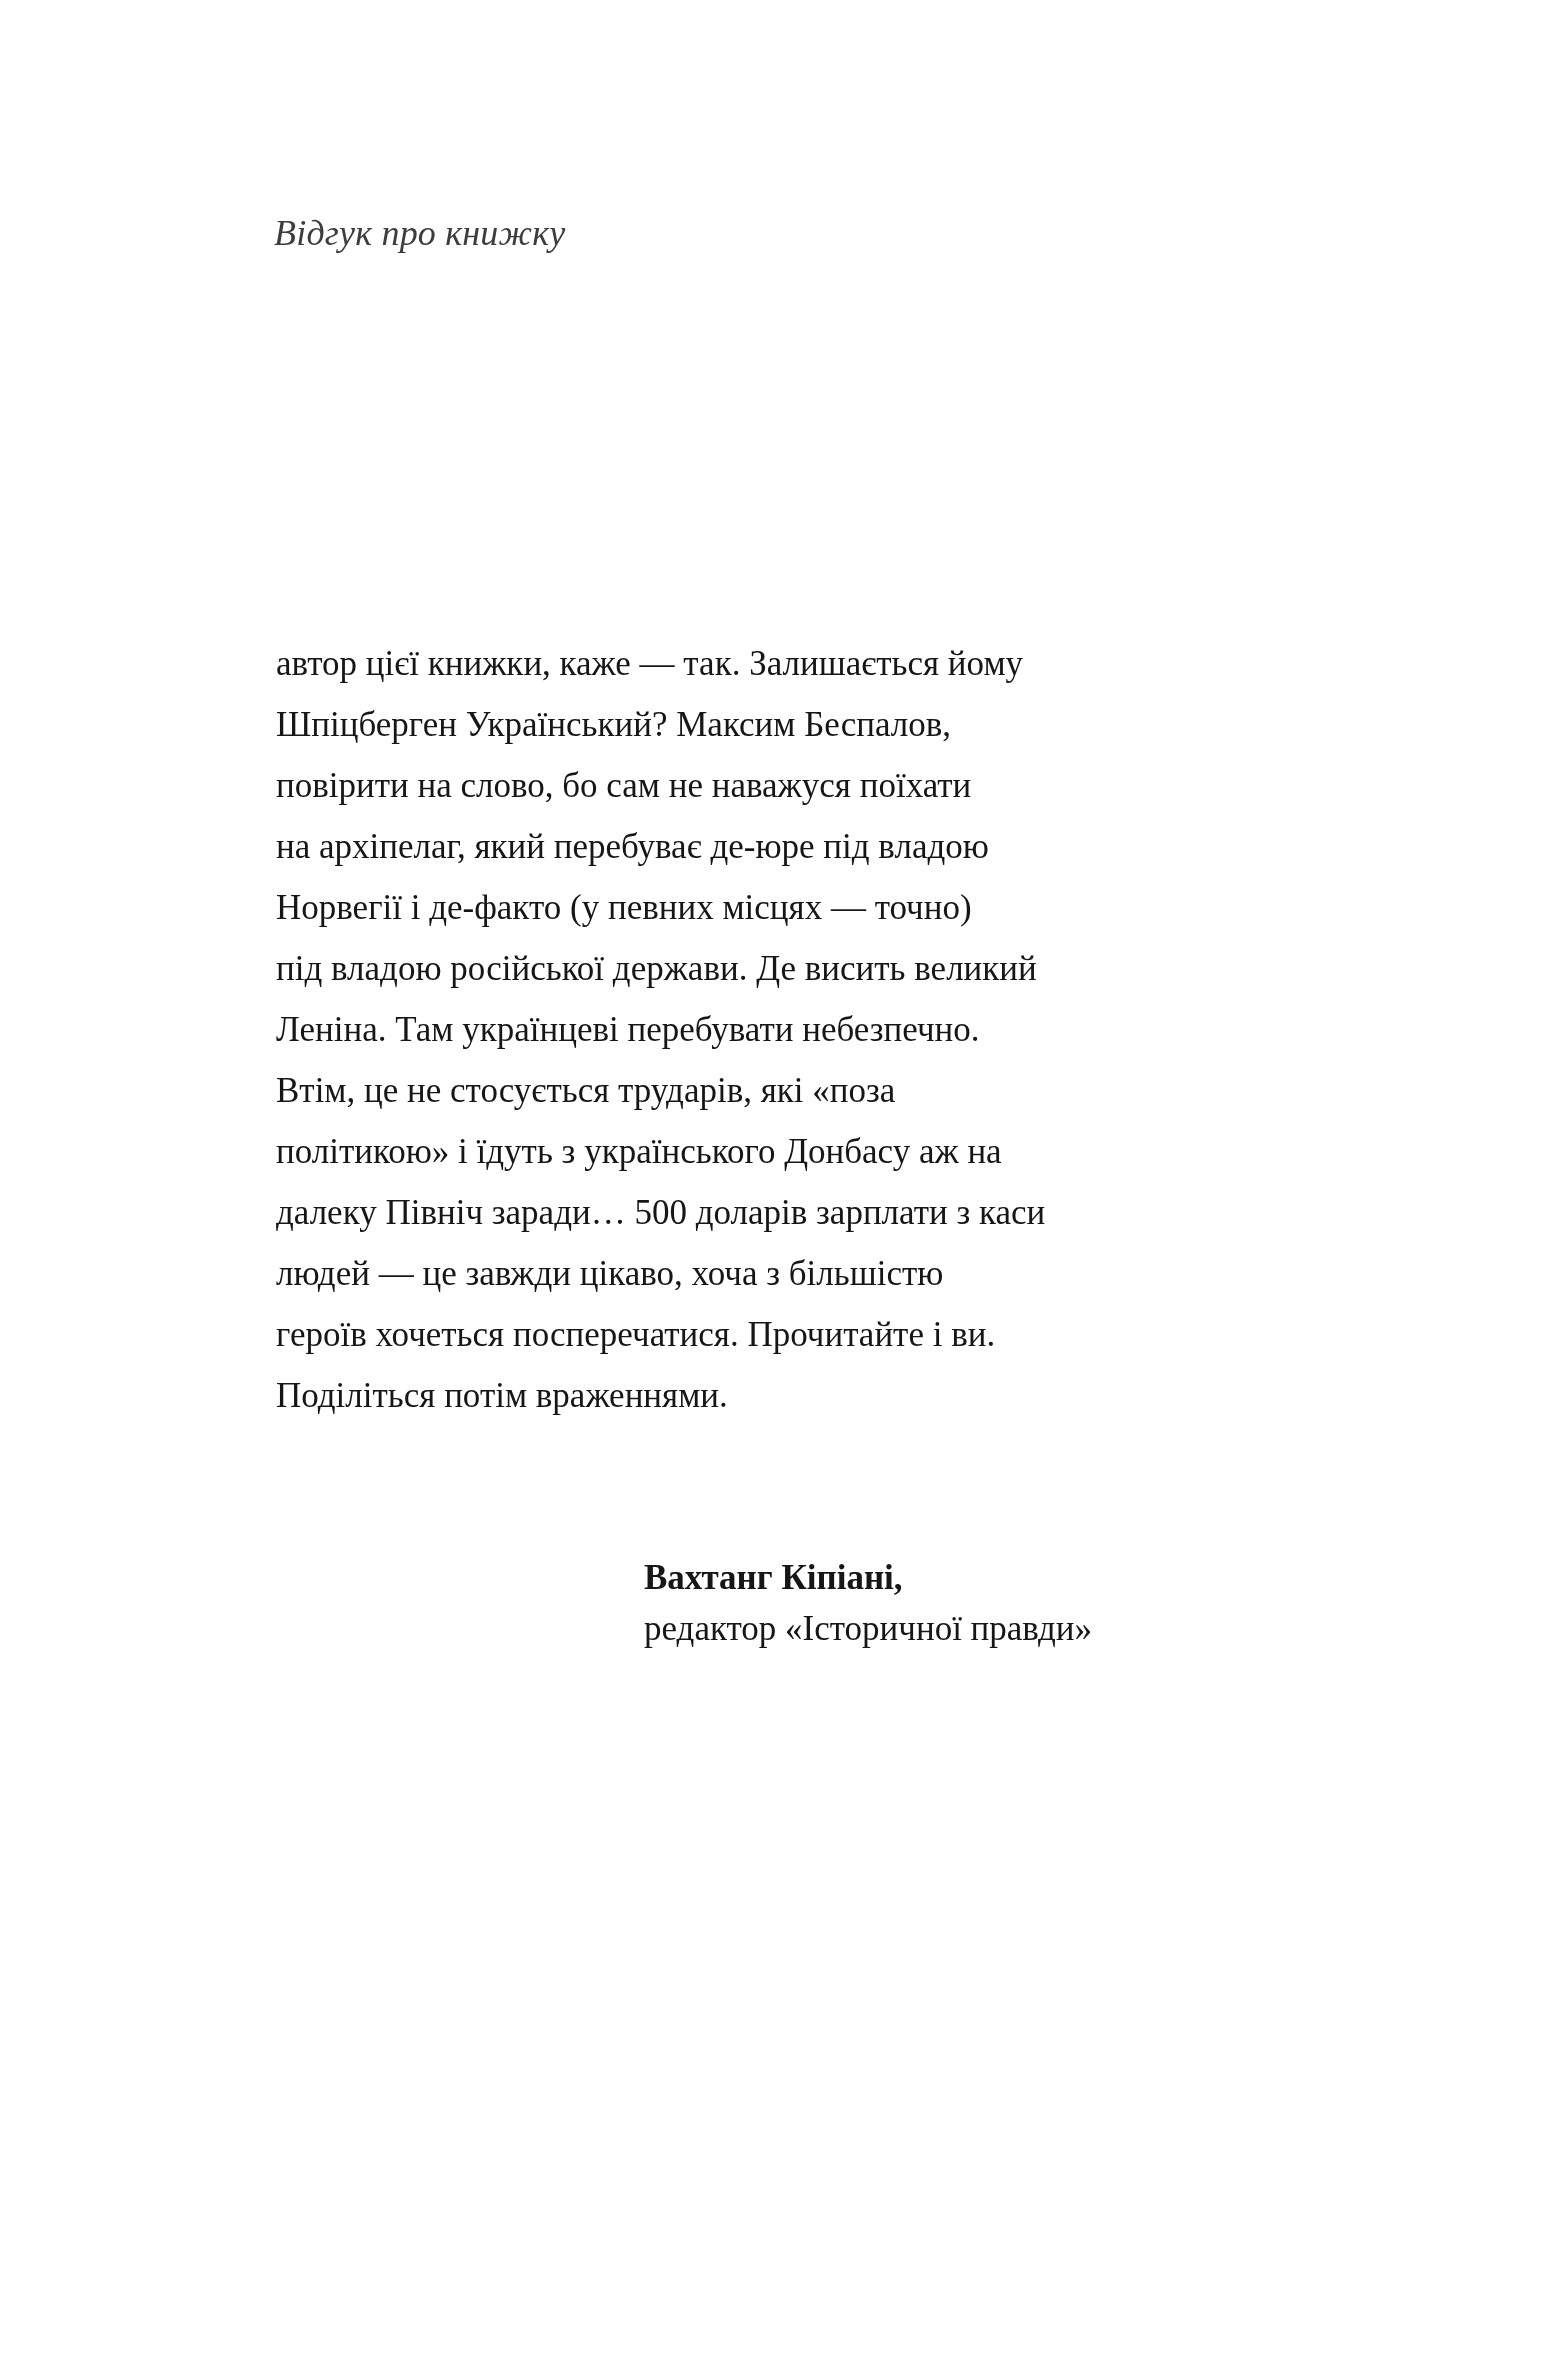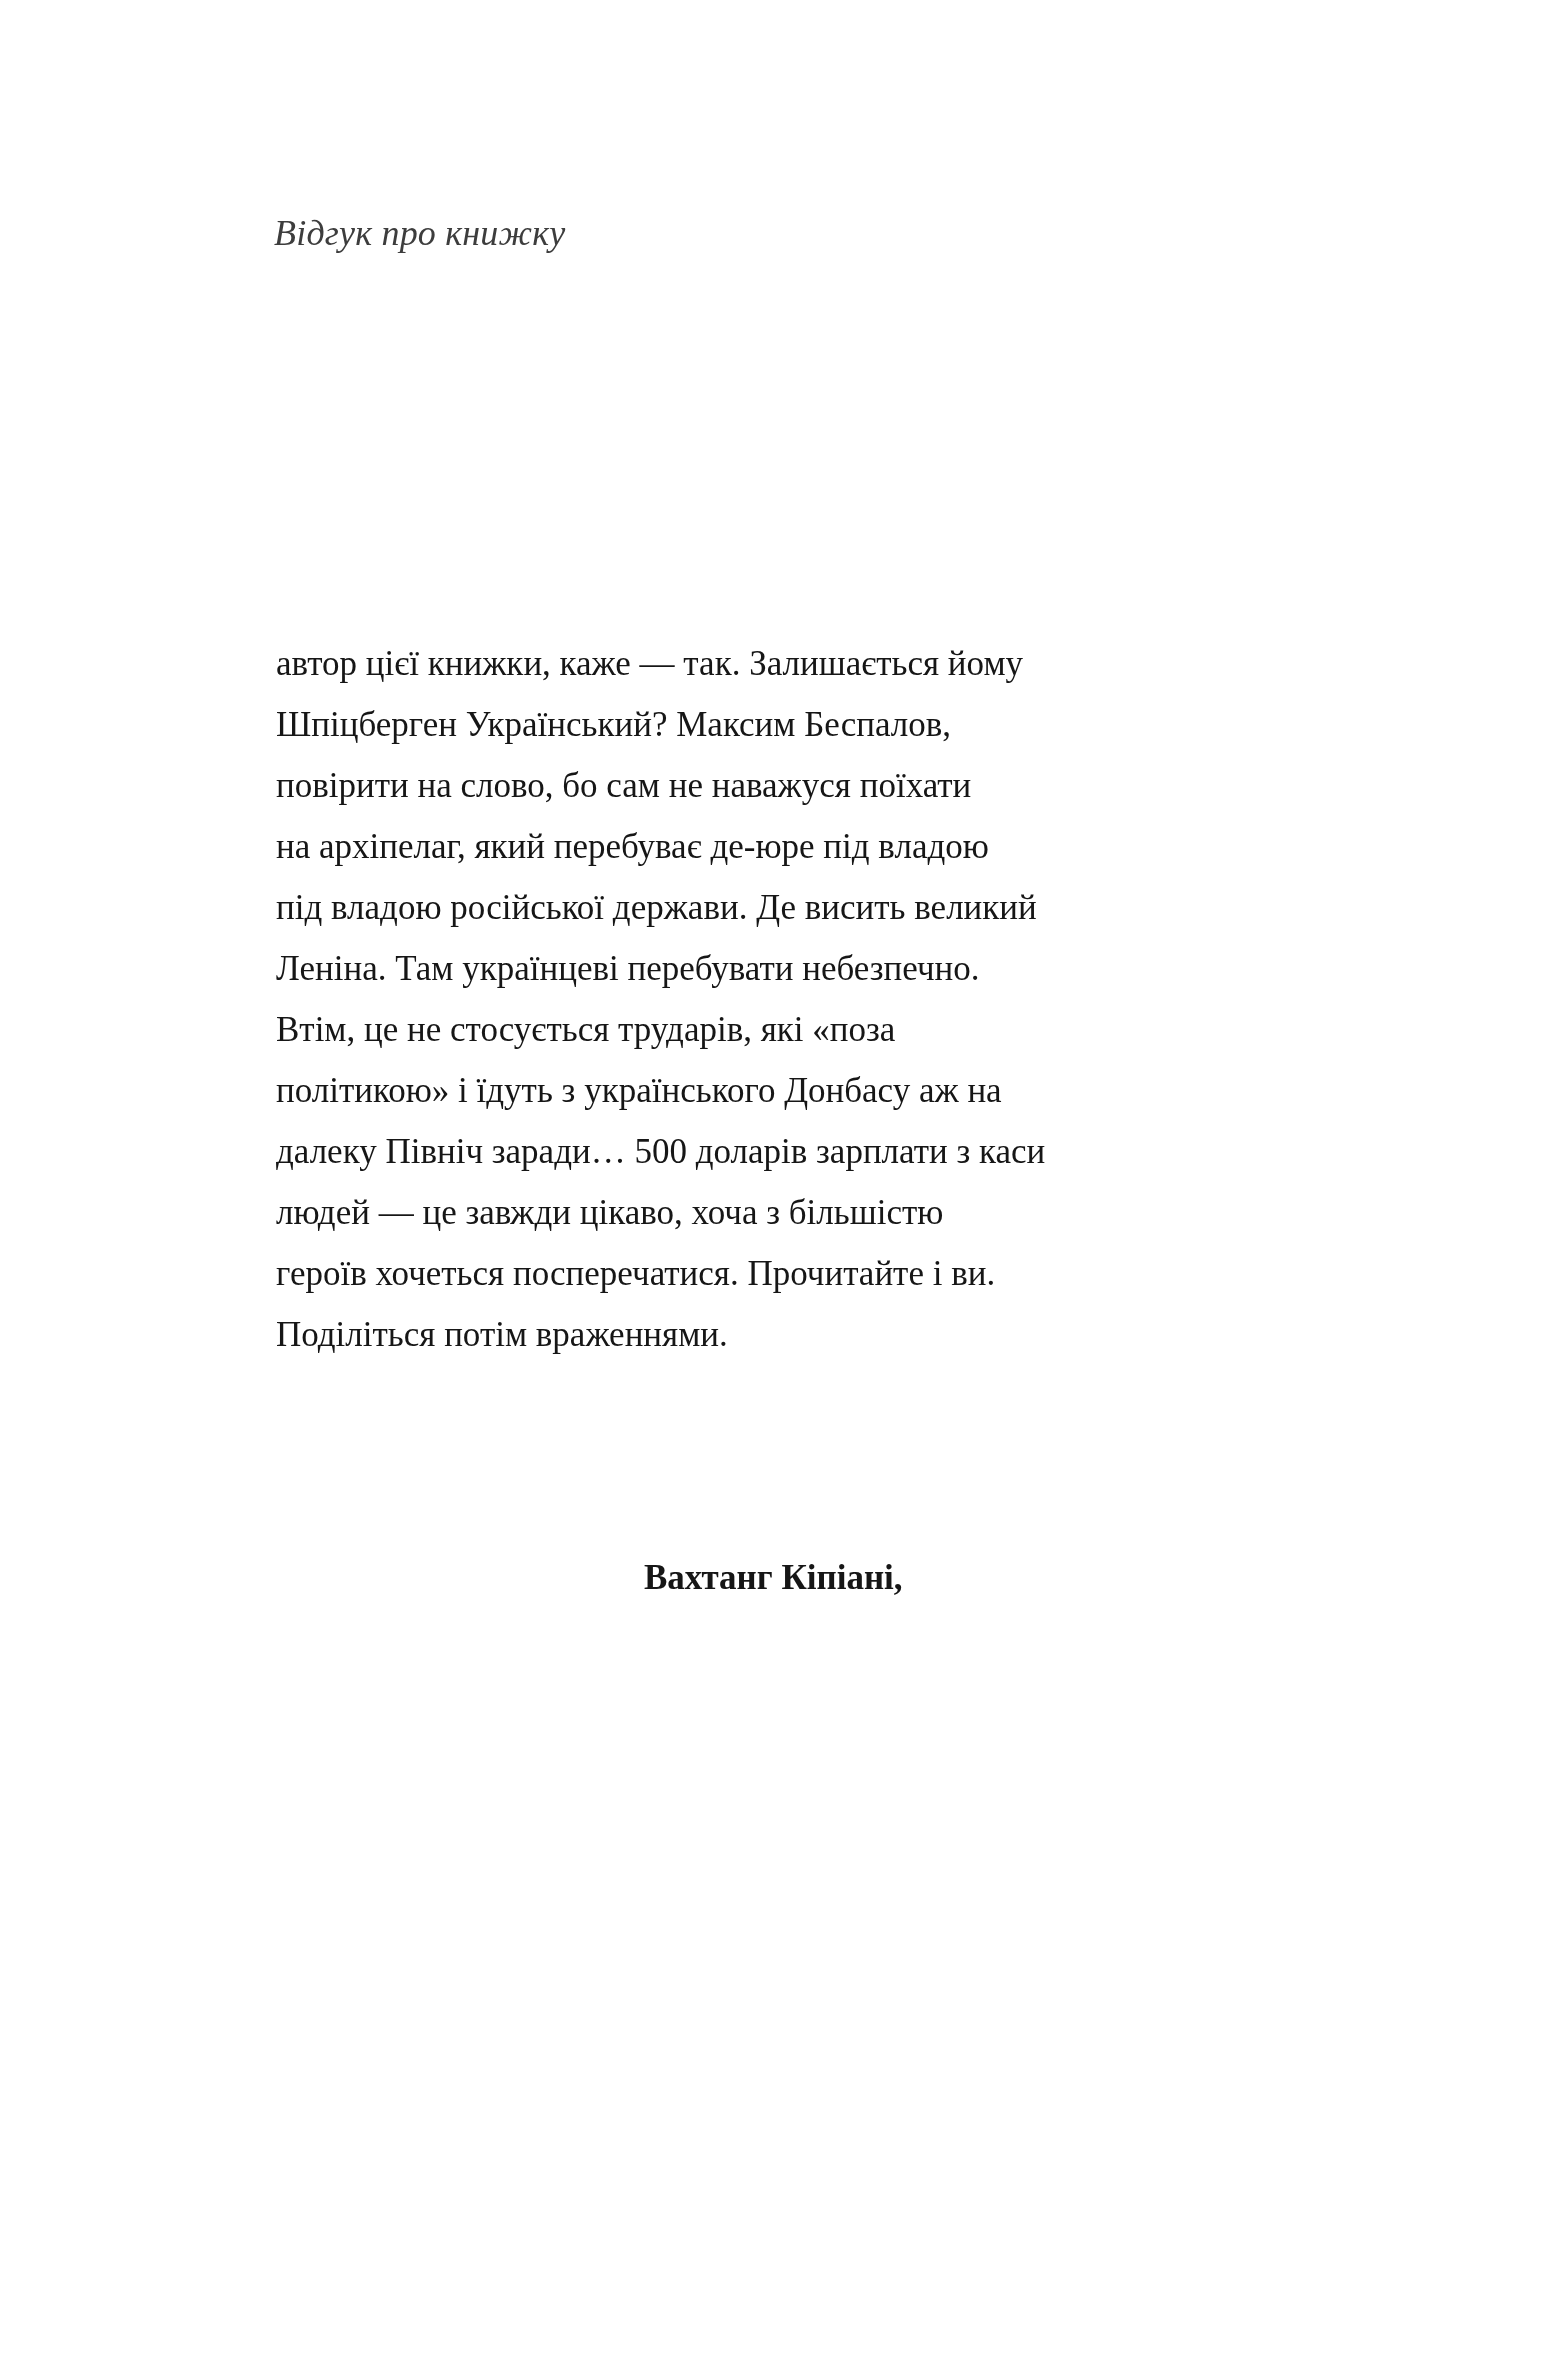--- a/index.html
+++ b/index.html
@@ -78,28 +78,30 @@
 
 <div class="page">
 
   <h2 class="section-title">Відгук про книжку</h2>
 
   <div class="review-body">
     <span class="line">автор цієї книжки, каже — так. Залишається йому</span>
     <span class="line">Шпіцберген Український? Максим Беспалов,</span>
     <span class="line">повірити на слово, бо сам не наважуся поїхати</span>
     <span class="line">на архіпелаг, який перебуває де-юре під владою</span>
+    <span class="line">Норвегії і де-факто (у певних місцях — точно)</span>
     <span class="line">під владою російської держави. Де висить великий</span>
     <span class="line">Леніна. Там українцеві перебувати небезпечно.</span>
     <span class="line">Втім, це не стосується трударів, які «поза</span>
     <span class="line">політикою» і їдуть з українського Донбасу аж на</span>
     <span class="line">далеку Північ заради… 500 доларів зарплати з каси</span>
     <span class="line">людей — це завжди цікаво, хоча з більшістю</span>
     <span class="line">героїв хочеться посперечатися. Прочитайте і ви.</span>
     <span class="line">Поділіться потім враженнями.</span>
   </div>
 
   <div class="signature">
     <span class="sig-name">Вахтанг Кіпіані,</span>
+    <span class="sig-role">редактор «Історичної правди»</span>
   </div>
 
 </div>
 
 
 </body></html>

